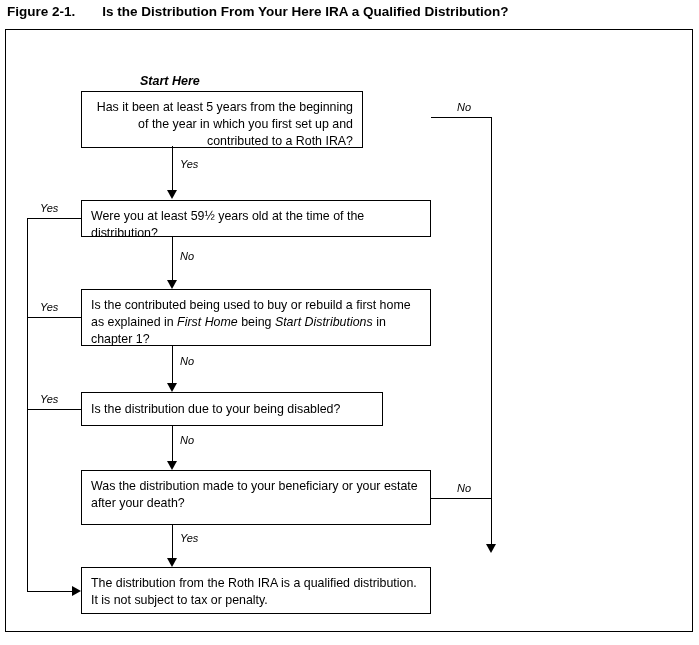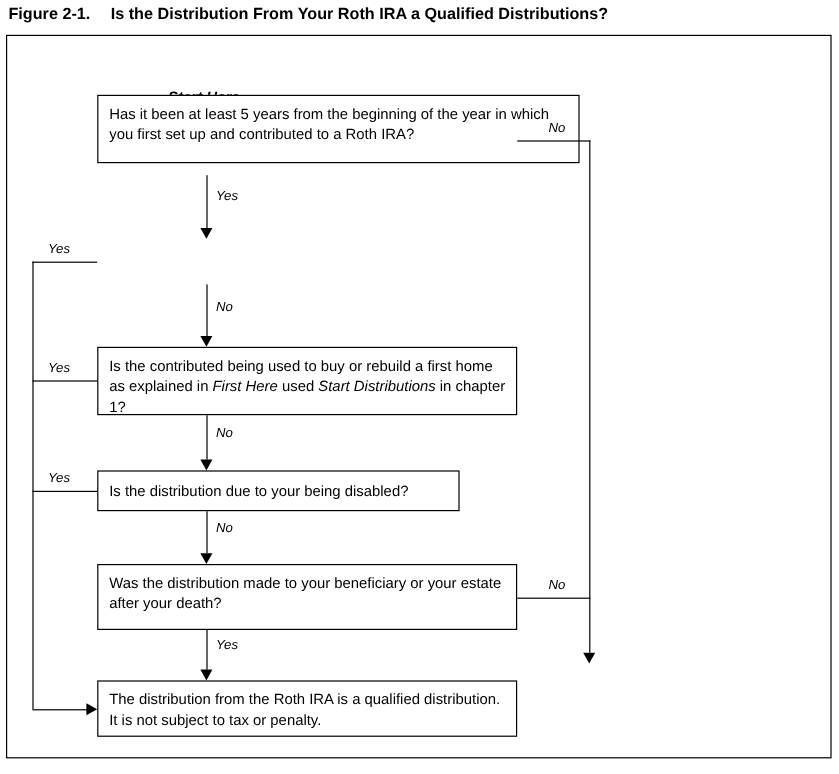--- a/index.html
+++ b/index.html
@@ -29,21 +29,21 @@
     position: absolute;
     left: 7px;
     top: 4px;
     font-size: 13.5px;
     font-weight: bold;
     white-space: nowrap;
     letter-spacing: 0px;
   }
   .fig-title .fig-num {
     display: inline-block;
-    margin-right: 17px;
+    margin-right: 27px;
   }
 
   
   .frame {
     position: absolute;
     left: 5px;
     top: 29px;
     width: 688px;
     height: 603px;
     border: 1px solid #000000;
@@ -74,21 +74,21 @@
     color: #000000;
   }
   .node.vcenter {
     display: flex;
     align-items: center;
     text-align: center;
   }
   .node .txt { display: block; }
   .node em { font-style: italic; }
 
-  #box-q1 { left: 81px;  top: 79px;  width: 402px; height: 57px; }
+  #box-q1 { left: 81px;  top: 91px;  width: 282px; height: 57px; text-align: right; }
   #box-q2 { left: 81px;  top: 200px; width: 350px; height: 37px; }
   #box-q3 { left: 81px;  top: 289px; width: 350px; height: 57px; }
   #box-q4 { left: 81px;  top: 392px; width: 302px; height: 34px; }
   #box-q5 { left: 81px;  top: 470px; width: 350px; height: 55px; }
   #box-qualified     { left: 81px;  top: 567px; width: 350px; height: 47px; }
   #box-not-qualified { left: 452px; top: 563px; width: 231px; height: 65px; }
 
   
   .line-v {
     position: absolute;
@@ -123,34 +123,37 @@
     font-style: italic;
     white-space: nowrap;
   }
 </style>
 </head>
 <body>
 
 <div id="figure-root">
 
   <div class="fig-title">
-    <span class="fig-num">Figure 2-1.</span><span>Is the Distribution From Your Roth IRA a Qualified Distributions?</span>
+    <span class="fig-num">Figure 2-1.</span><span>Is the Distribution From Your Here IRA a Qualified Distribution?</span>
   </div>
 
   <div class="frame"></div>
 
   <div class="start-here">Start Here</div>
 
   <div class="node" id="box-q1">
     <span class="txt">Has it been at least 5 years from the beginning of the year in which you first set up and contributed to a Roth IRA?</span>
   </div>
 
+  <div class="node" id="box-q2">
+    <span class="txt">Were you at least 59½ years old at the time of the distribution?</span>
+  </div>
 
   <div class="node" id="box-q3">
-    <span class="txt"><span>Is the contributed being used to buy or rebuild a first home as explained in </span><em>First Here</em><span> used </span><em>Start Distributions</em><span> in chapter 1?</span></span>
+    <span class="txt"><span>Is the contributed being used to buy or rebuild a first home as explained in </span><em>First Home</em><span> being </span><em>Start Distributions</em><span> in chapter 1?</span></span>
   </div>
 
   <div class="node vcenter" id="box-q4">
     <span class="txt">Is the distribution due to your being disabled?</span>
   </div>
 
   <div class="node" id="box-q5">
     <span class="txt">Was the distribution made to your beneficiary or your estate after your death?</span>
   </div>
 

